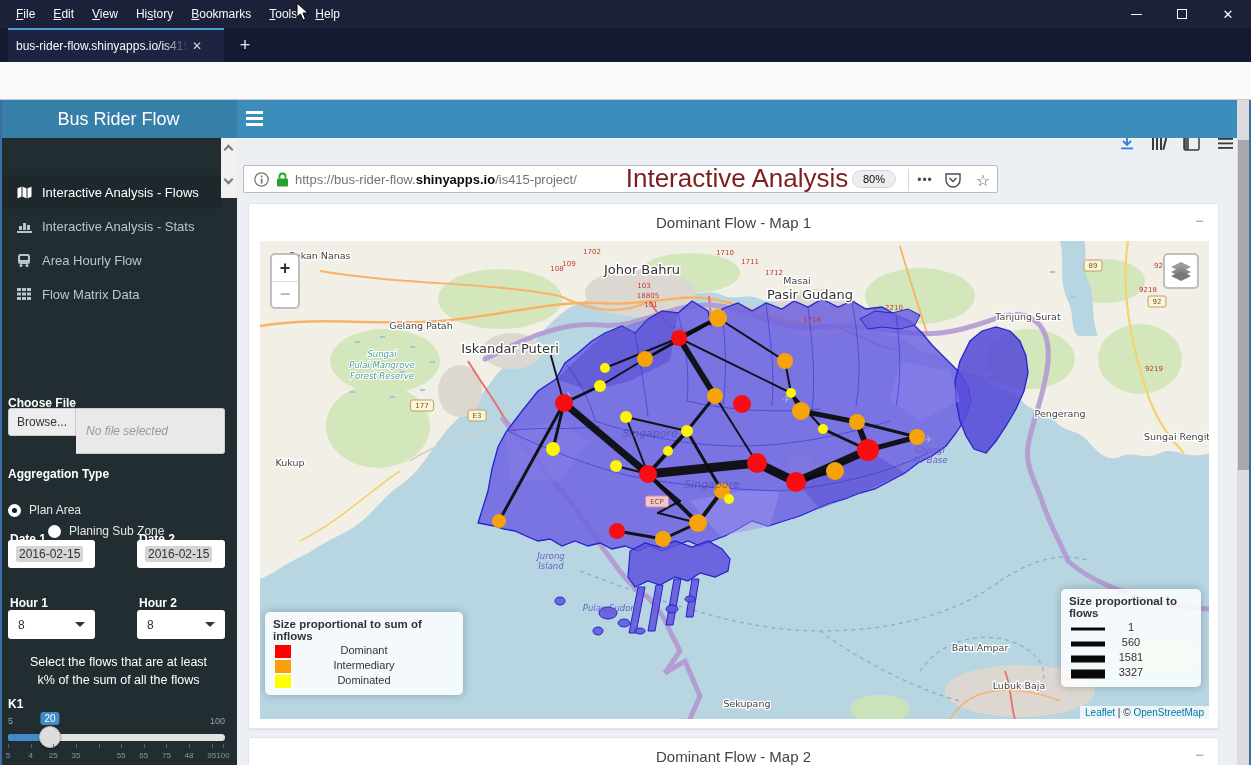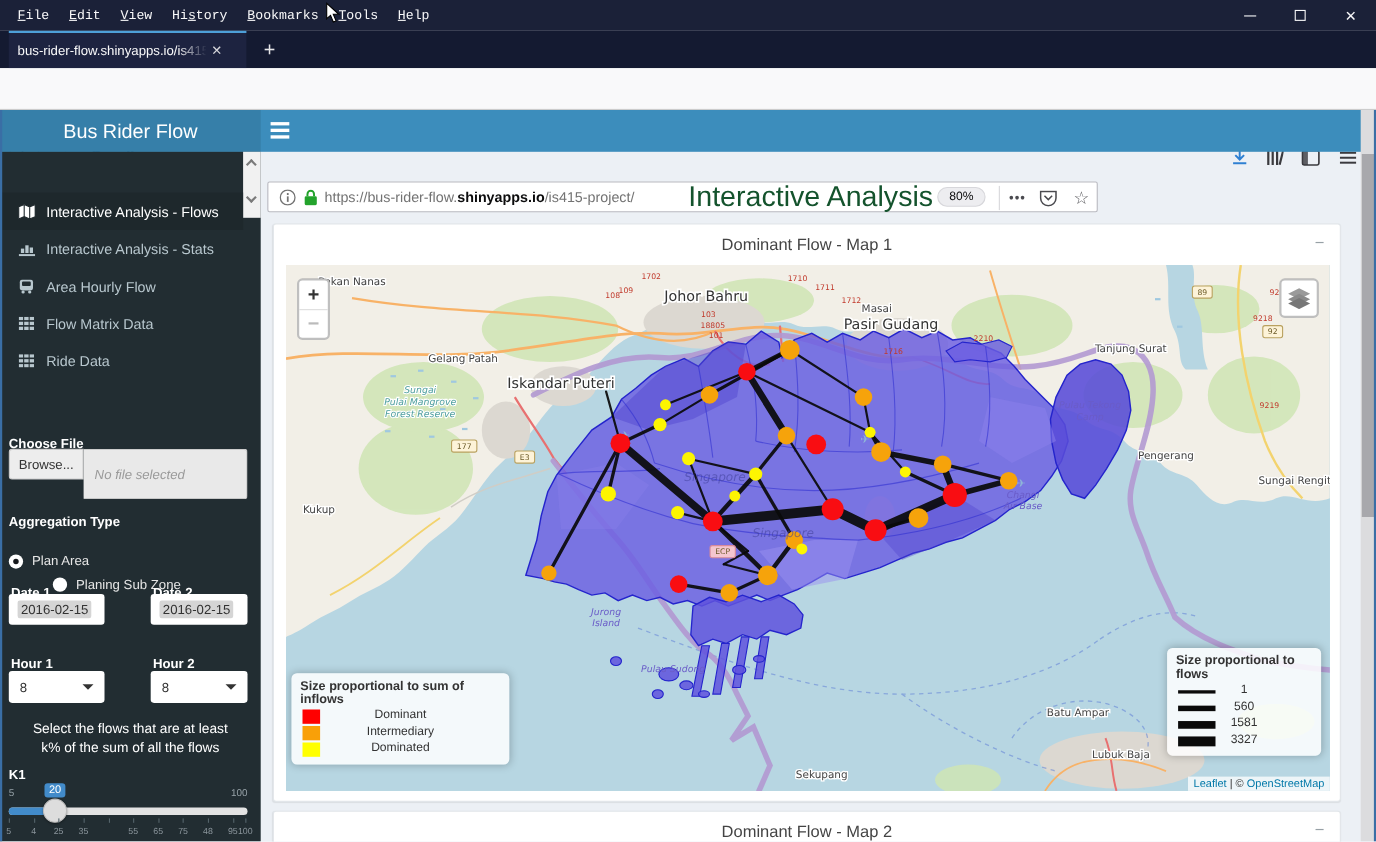--- a/index.html
+++ b/index.html
@@ -2,21 +2,21 @@
 <html><head>
 <meta charset="utf-8">
 <style>
   * { margin:0; padding:0; box-sizing:border-box; }
   html,body { width:1251px; height:765px; overflow:hidden; font-family:"Liberation Sans",sans-serif; background:#ecf0f5; position:relative; }
   .abs { position:absolute; }
 
   
   .titlebar { left:0; top:0; width:1251px; height:28px; background:#1b2138; color:#f9f9fa; }
   .menubar { left:8px; top:0; height:28px; display:flex; align-items:center; gap:2px; position:absolute; }
-  .menu-item { font-size:12px; padding:4px 8px; color:#f9f9fa; cursor:default;font-family:Liberation Mono, monospace; }
+  .menu-item { font-size:12px; padding:4px 8px; color:#f9f9fa; cursor:default; }
   .menu-item u { text-decoration:underline; }
   .winctl { right:0; top:0; height:28px; display:flex; position:absolute; }
   .winbtn { width:46px; height:28px; display:flex; align-items:center; justify-content:center; color:#f9f9fa; font-size:13px; }
   .glyph-min { width:11px; height:1px; background:#f9f9fa; display:block; }
   .glyph-max { width:10px; height:10px; border:1px solid #f9f9fa; display:block; }
 
   .tabbar { left:0; top:28px; width:1251px; height:34px; background:#141a31; }
   .tab { position:absolute; left:8px; top:0; width:216px; height:34px; background:#1d2340; border-top:2px solid #4d9fd8; display:flex; align-items:center; padding:0 8px; }
   .tab-title { font-size:12px; color:#f9f9fa; white-space:nowrap; overflow:hidden; width:172px; -webkit-mask-image:linear-gradient(90deg,#000 85%,transparent); mask-image:linear-gradient(90deg,#000 85%,transparent); }
   .tab-close { color:#d7d7db; font-size:12px; margin-left:4px; }
@@ -63,21 +63,21 @@
   .help-line { position:absolute; width:237px; text-align:center; color:#fff; font-size:12.5px; }
   .slider-zone { position:absolute; left:0; top:710px; width:237px; }
   .sl-minmax { position:absolute; font-size:9px; color:#97a2a8; top:6px; }
   .sl-track { position:absolute; left:8px; top:24px; width:217px; height:7px; background:#e3e3e3; border-radius:4px; }
   .sl-fill { position:absolute; left:0; top:0; height:7px; background:#428bca; border-radius:4px 0 0 4px; }
   .sl-handle { position:absolute; top:-8px; width:22px; height:22px; background:#ddd; border:1px solid #bbb; border-radius:50%; box-shadow:0 1px 2px rgba(0,0,0,.4); }
   .sl-badge { position:absolute; top:2px; transform:translateX(-50%); background:#428bca; color:#fff; font-size:10px; border-radius:3px; padding:1px 4px; }
   .tick-mark { position:absolute; top:34px; width:1px; height:4px; background:#55646b; }
   .tick-label { position:absolute; top:41px; transform:translateX(-50%); font-size:8px; color:#8a949b; }
 
-  .content-title { position:absolute; left:237px; top:163px; width:1000px; text-align:center; font-size:26px; color:#14532d; }
+  .content-title { position:absolute; left:237px; top:163px; width:1000px; text-align:center; font-size:26px; color:#7f1d1d; }
   .panel { position:absolute; left:248px; width:971px; background:#fff; border:1px solid #e2e6ea; border-radius:3px; box-shadow:0 1px 1px rgba(0,0,0,.08); }
   .panel-h { height:36px; display:flex; align-items:center; justify-content:center; color:#444; font-size:15px; position:relative; }
   .collapse { position:absolute; right:14px; top:8px; color:#97a0a6; font-size:15px; }
   .mapbox { position:absolute; left:11px; top:37px; width:949px; height:478px; background:#b7d6e2; overflow:hidden; }
 
   
   .lf-zoom { position:absolute; left:10px; top:12px; width:30px; border:2px solid rgba(0,0,0,.25); border-radius:5px; background:#fff; }
   .lf-zbtn { width:26px; height:26px; display:flex; align-items:center; justify-content:center; font-size:18px; font-weight:bold; color:#333; }
   .lf-zbtn.dis { color:#bbb; border-top:1px solid #ddd; }
   .lf-layers { position:absolute; right:10px; top:12px; width:36px; height:36px; border:2px solid rgba(0,0,0,.25); border-radius:5px; background:#fff; display:flex; align-items:center; justify-content:center; }
@@ -275,38 +275,20 @@
               <rect x="0" y="4.5" width="4" height="3"></rect>
               <rect x="5" y="4.5" width="4" height="3"></rect>
               <rect x="10" y="4.5" width="4" height="3"></rect>
               <rect x="0" y="9" width="4" height="3"></rect>
               <rect x="5" y="9" width="4" height="3"></rect>
               <rect x="10" y="9" width="4" height="3"></rect>
             </g>
           </svg>
         </span>
       <span>Flow Matrix Data</span>
-    </div>
-    <div class="sitem">
-      <span class="sicon">
-          <svg width="14" height="12">
-            <g fill="#b8c7ce">
-              <rect x="0" y="0" width="4" height="3"></rect>
-              <rect x="5" y="0" width="4" height="3"></rect>
-              <rect x="10" y="0" width="4" height="3"></rect>
-              <rect x="0" y="4.5" width="4" height="3"></rect>
-              <rect x="5" y="4.5" width="4" height="3"></rect>
-              <rect x="10" y="4.5" width="4" height="3"></rect>
-              <rect x="0" y="9" width="4" height="3"></rect>
-              <rect x="5" y="9" width="4" height="3"></rect>
-              <rect x="10" y="9" width="4" height="3"></rect>
-            </g>
-          </svg>
-        </span>
-      <span>Ride Data</span>
     </div>
   </div>
 
   <span class="slabel-b" style="left:8px; top:258px;">Choose File</span>
   <div class="browse-btn" style="top:270px;">Browse...</div>
   <div class="file-field" style="top:270px;">No file selected</div>
 
   <span class="slabel-b" style="left:8px; top:329px;">Aggregation Type</span>
   <div class="radio-row" style="top:365px;">
     <span class="rdot">

